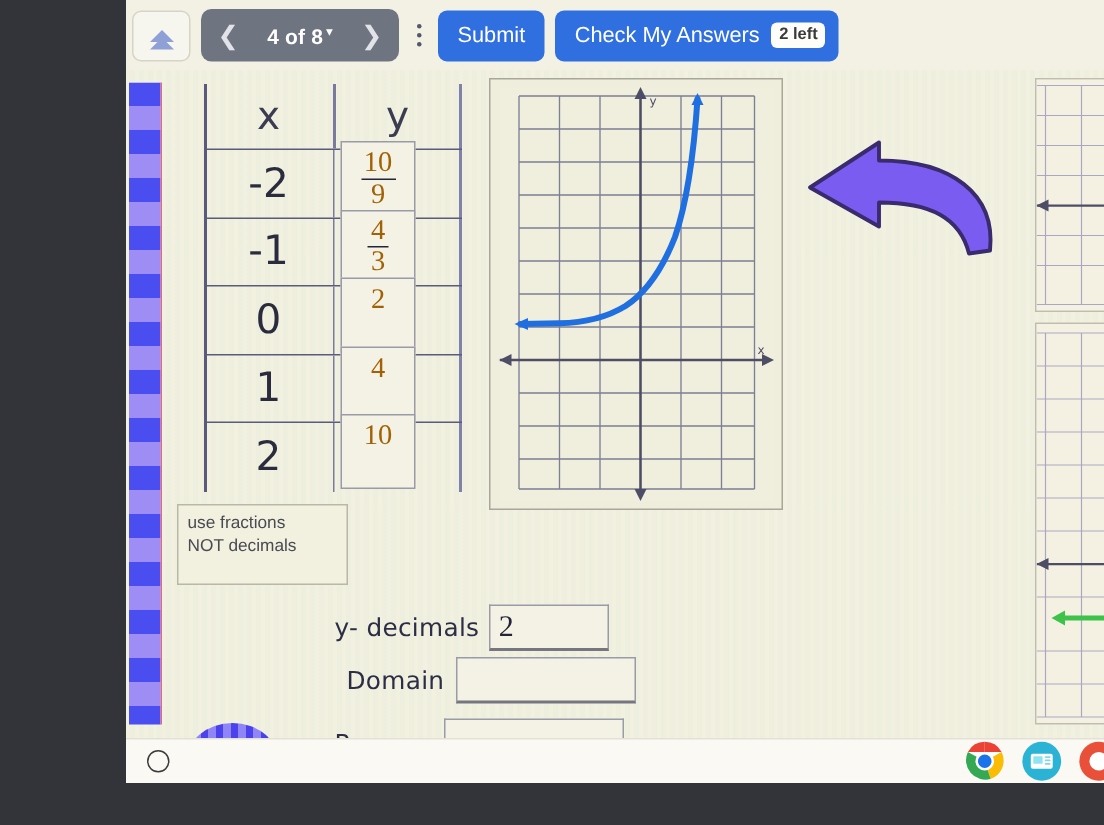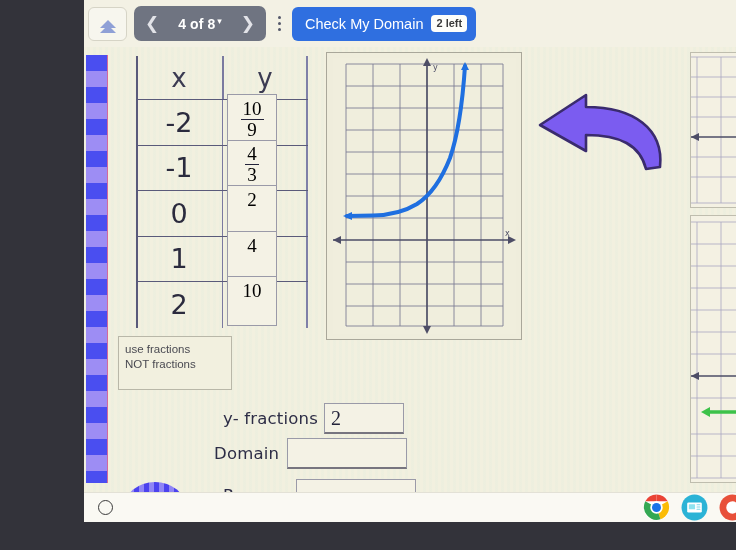--- a/index.html
+++ b/index.html
@@ -134,21 +134,21 @@
     width: 50%; position: relative;
     border-left: 1.5px solid #7a7aa0;
   }
   .ybox {
     position: absolute; left: 4px; top: -6px;
     width: 50px; min-height: 50px;
     border: 1px solid #9a9aa8;
     background: #f4f2e5;
     display: flex; align-items: center; justify-content: center;
     font-family: "Liberation Serif", serif;
-    font-size: 19px; color: #000000;
+    font-size: 19px; color: #a16207;
     cursor: text;
   }
   .frac { display: inline-flex; flex-direction: column; align-items: center; line-height: 1.04; }
   .frac .num { border-bottom: 1.3px solid #23233a; padding: 0 2px; }
   .frac .den { padding: 0 2px; }
 
   
   #graph-card {
     position: absolute; left: 242px; top: 5px; width: 196px; height: 288px;
     background: #efeddc; border: 1.5px solid #a9a79a;
@@ -196,21 +196,21 @@
     background: #f4f2e5;
     border-bottom: 2px solid #77757f;
     display: flex; align-items: center;
     padding: 0 6px;
     font-family: "Liberation Serif", serif;
     font-size: 20px; color: #23233a;
     cursor: text;
   }
   #row-yint { left: 139px; top: 356px; }
   #row-yint .field-box { width: 80px; height: 31px; margin-left: 6px; }
-  #row-domain { left: 130px; top: 391px; }
+  #row-domain { left: 147px; top: 391px; }
   #row-domain .field-box { width: 120px; height: 31px; margin-left: 8px; }
   #row-range { left: 139px; top: 432px; }
   #row-range .field-box { width: 120px; height: 33px; margin-left: 20px; }
 
   
   #page-badge {
     position: absolute; left: 40px; top: 435px;
     width: 62px; height: 52px;
     border-radius: 50%;
     background: repeating-linear-gradient(90deg,#4b42ee 0 5px,#8f85f6 5px 10px);
@@ -260,23 +260,24 @@
       <span class="nav-arrow">❯</span>
     </div>
 
     <div class="kebab">
       <i></i>
       <i></i>
       <i></i>
     </div>
 
 
+    <div class="tb-btn">Submit</div>
 
     <div class="tb-btn" id="btn-check">
-      <span>Check My Domain</span>
+      <span>Check My Answers</span>
       <span class="badge-left">2 left</span>
     </div>
   </div>
 
   <div id="sheet">
 
     <div id="ribbon"></div>
 
     <div id="table">
       <div class="tbl-frame"></div>
@@ -423,25 +424,25 @@
         </g>
         <line x1="0" y1="160" x2="60" y2="160" stroke="#4d4d66" stroke-width="1.5"></line>
         <polygon points="0,160 8,156 8,164" fill="#4d4d66"></polygon>
         <line x1="14" y1="196" x2="60" y2="196" stroke="#3dc24a" stroke-width="3.4"></line>
         <polygon points="10,196 19,191 19,201" fill="#3dc24a"></polygon>
       </svg>
     </div>
 
     <div id="hint">
       <div>use fractions</div>
-      <div>NOT fractions</div>
+      <div>NOT decimals</div>
     </div>
 
     <div class="field-row" id="row-yint">
-      <span class="field-label">y- fractions</span>
+      <span class="field-label">y- decimals</span>
       <span class="field-box">2</span>
     </div>
 
     <div class="field-row" id="row-domain">
       <span class="field-label">Domain</span>
       <span class="field-box"></span>
     </div>
 
     <div class="field-row" id="row-range">
       <span class="field-label">Range</span>

